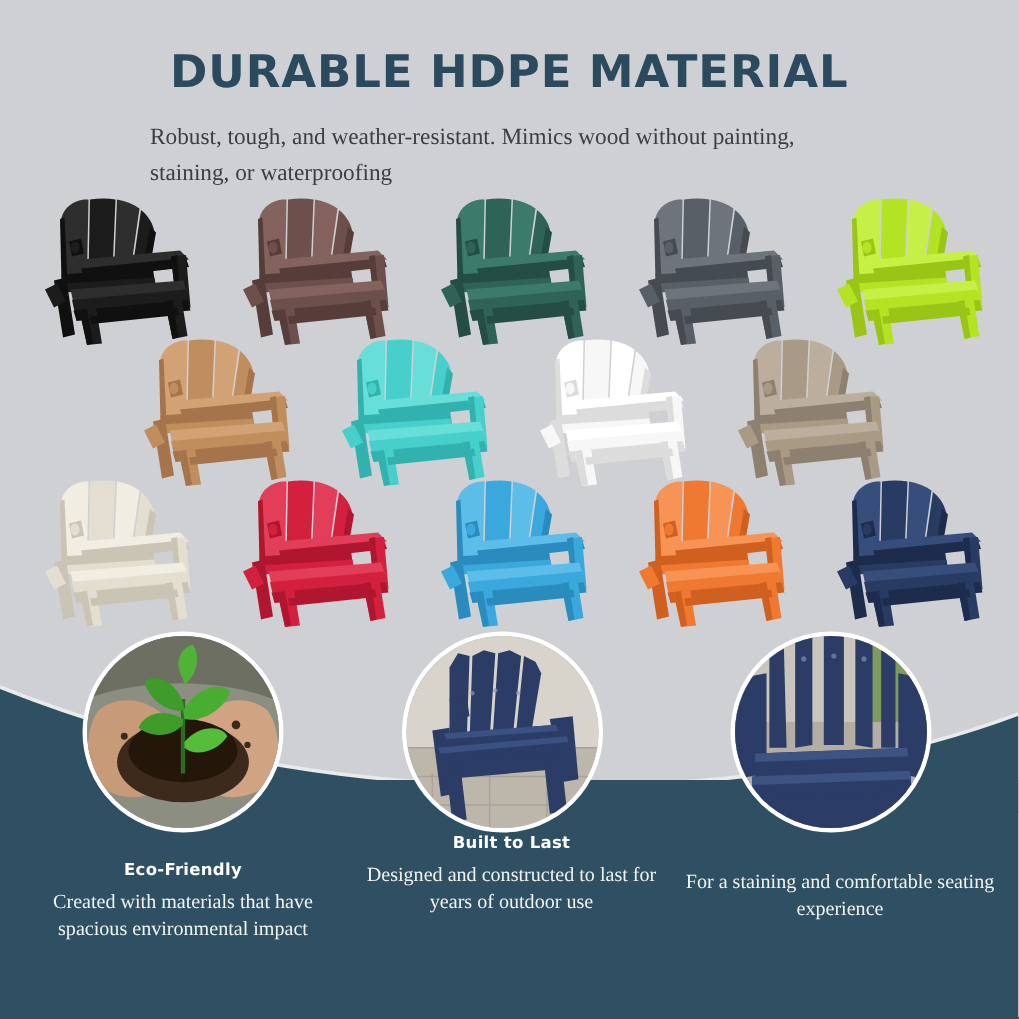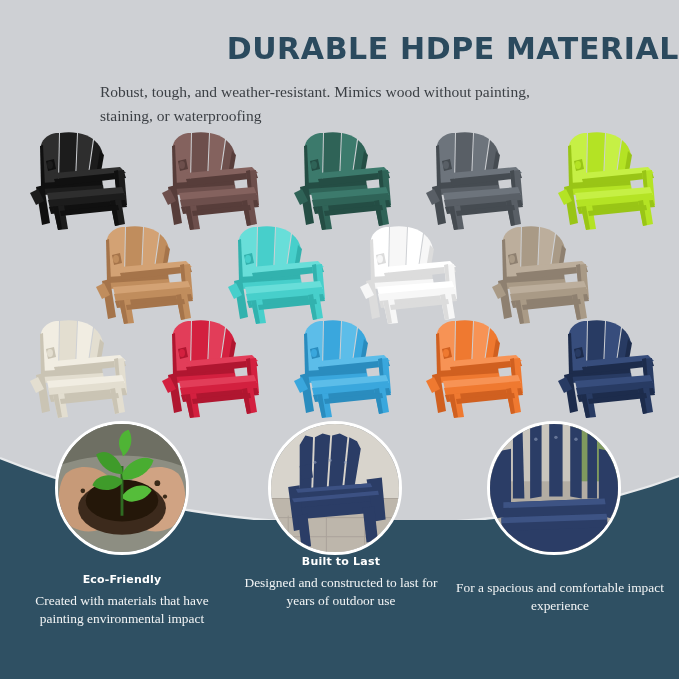--- a/index.html
+++ b/index.html
@@ -6,21 +6,21 @@
   body{
     width:679px;height:679px;
     background:#ced0d4;
     font-family:"Liberation Sans",sans-serif;
     overflow:hidden;position:relative;
   }
   #stage{position:relative;width:679px;height:679px;overflow:hidden;background:#ced0d4;}
 
   
   .title{
-    position:absolute;top:33px;left:0;width:679px;text-align:right;
+    position:absolute;top:33px;left:0;width:679px;text-align:center;
     font-family:"DejaVu Sans",sans-serif;
     font-size:30px;font-weight:bold;letter-spacing:0.6px;
     color:#2b4a5e;line-height:1.05;
   }
   .subtitle{
     position:absolute;top:80px;left:0;width:679px;
     font-family:"Liberation Serif",serif;
     font-size:15.5px;color:#3b3f44;line-height:1.55;
     padding:0 100px;box-sizing:border-box;
   }
@@ -767,23 +767,23 @@
           <circle cx="48" cy="16" r="1.8"></circle>
           <circle cx="69" cy="14" r="1.8"></circle>
           <circle cx="90" cy="16" r="1.8"></circle>
         </g>
       </svg>
     </div>
   </div>
 
   <div class="feat f1">
     <div class="h">Eco-Friendly</div>
-    <div class="d">Created with materials that have painting environmental impact</div>
+    <div class="d">Created with materials that have spacious environmental impact</div>
   </div>
   <div class="feat f2">
     <div class="h">Built to Last</div>
     <div class="d">Designed and constructed to last for years of outdoor use</div>
   </div>
   <div class="feat f3">
-    <div class="d">For a spacious and comfortable impact experience</div>
+    <div class="d">For a staining and comfortable seating experience</div>
   </div>
 
 </div>
 
 </body></html>

